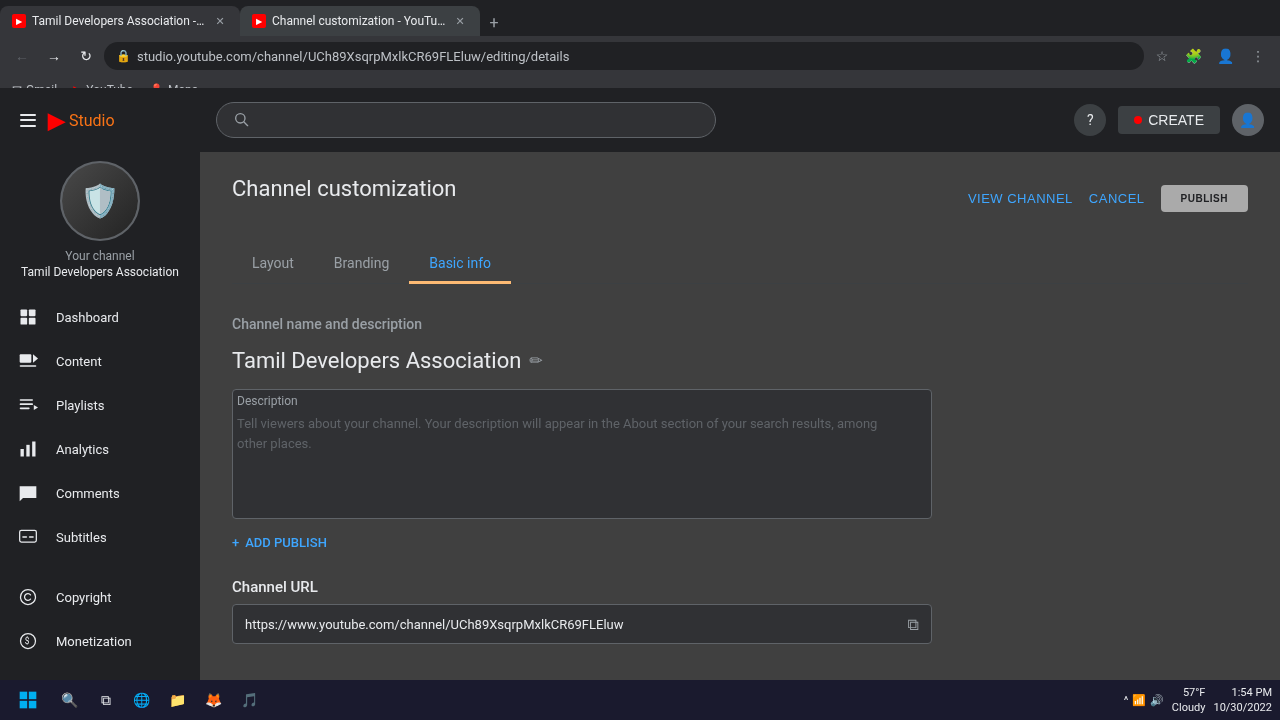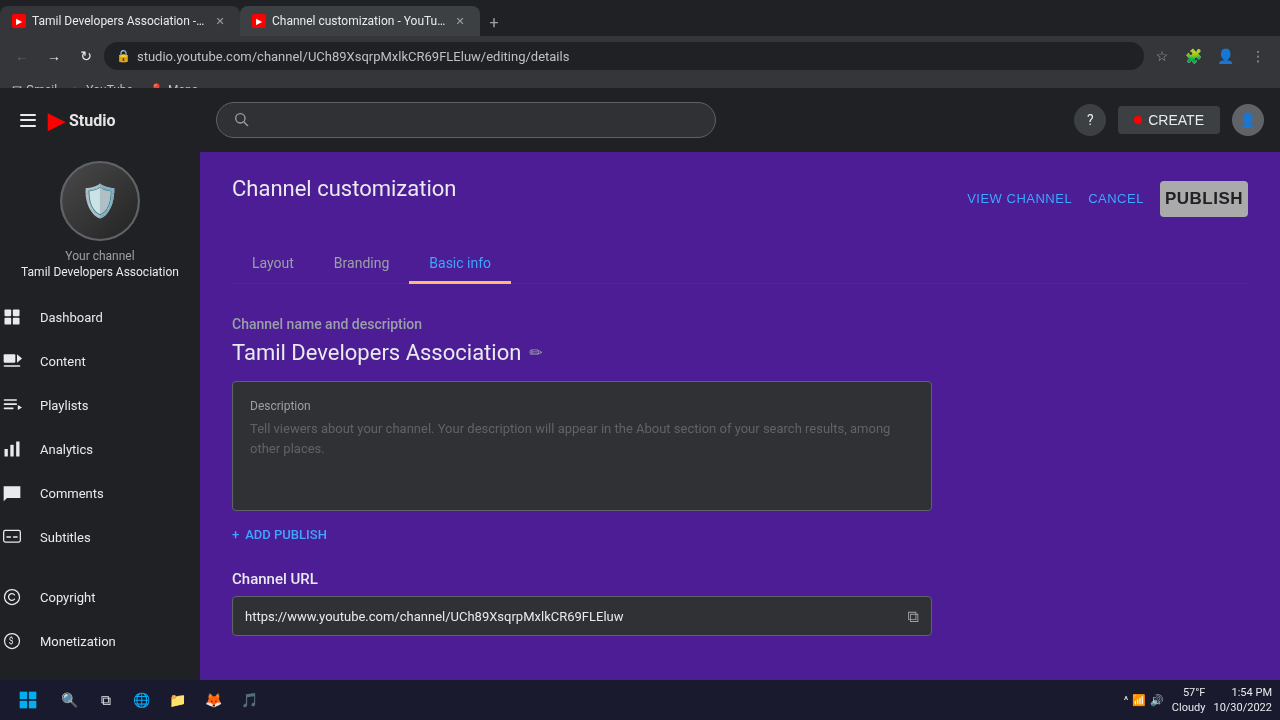--- a/index.html
+++ b/index.html
@@ -24,58 +24,58 @@
     .bookmarks-bar { display: flex; align-items: center; height: 28px; padding: 0 12px; gap: 16px; background: #35363a; border-bottom: 1px solid #5f6368; font-size: 12px; }
     .bookmark-item { display: flex; align-items: center; gap: 4px; color: #bdc1c6; cursor: pointer; }
 
     
     .sidebar { width: 200px; background: #202124; display: flex; flex-direction: column; padding-top: 8px; overflow-y: auto; flex-shrink: 0; }
     .sidebar-logo { display: flex; align-items: center; gap: 8px; padding: 12px 16px; cursor: pointer; }
     .hamburger { width: 24px; height: 24px; display: flex; flex-direction: column; justify-content: space-around; padding: 4px; cursor: pointer; }
     .hamburger span { display: block; height: 2px; background: #e8eaed; border-radius: 1px; }
     .yt-studio-logo { display: flex; align-items: center; gap: 4px; }
     .yt-icon { color: #ff0000; font-size: 22px; font-weight: bold; }
-    .studio-text { font-size: 16px; font-weight: 700; color: #e5e5e5; }
+    .studio-text { font-size: 16px; font-weight: 400; color: #f97316; }
     .channel-profile { display: flex; flex-direction: column; align-items: center; padding: 16px 8px; }
     .avatar-circle { width: 80px; height: 80px; border-radius: 50%; background: #5f6368; display: flex; align-items: center; justify-content: center; overflow: hidden; border: 2px solid #5f6368; }
     .avatar-img { width: 80px; height: 80px; border-radius: 50%; background: linear-gradient(135deg, #4a4a4a, #222); display: flex; align-items: center; justify-content: center; font-size: 32px; }
     .your-channel-label { font-size: 12px; color: #9aa0a6; margin-top: 8px; }
     .channel-name { font-size: 12px; color: #e8eaed; text-align: center; margin-top: 2px; }
-    .sidebar-item { display: flex; align-items: center; gap: 16px; padding: 10px 0; cursor: pointer; border-radius: 0; transition: background 0.1s; }
+    .sidebar-item { display: flex; align-items: center; gap: 16px; padding: 10px 16px; cursor: pointer; border-radius: 0; transition: background 0.1s; }
     .sidebar-icon { width: 24px; height: 24px; display: flex; align-items: center; justify-content: center; color: #e8eaed; flex-shrink: 0; }
     .sidebar-label { font-size: 13px; color: #e8eaed; }
     .sidebar-divider { height: 1px; background: #3c4043; margin: 8px 0; }
 
     
     .topbar { display: flex; align-items: center; justify-content: space-between; padding: 0 16px; height: 64px; background: #202124; border-bottom: none; }
     .topbar-left { display: flex; align-items: center; gap: 16px; }
     .topbar-right { display: flex; align-items: center; gap: 12px; }
     .search-bar { width: 500px; height: 36px; background: #303134; border: 1px solid #5f6368; border-radius: 20px; display: flex; align-items: center; padding: 0 16px; gap: 8px; }
     .search-input { background: transparent; border: none; outline: none; color: #e8eaed; font-size: 14px; flex: 1; }
     .search-icon-wrap { color: #9aa0a6; }
     .create-btn { background: #3c4043; color: #e8eaed; border: none; border-radius: 4px; padding: 6px 16px; font-size: 14px; font-weight: 500; cursor: pointer; display: flex; align-items: center; gap: 6px; }
     .create-dot { width: 8px; height: 8px; background: #ff0000; border-radius: 50%; }
     .help-icon { width: 32px; height: 32px; border-radius: 50%; background: #3c4043; display: flex; align-items: center; justify-content: center; color: #e8eaed; cursor: pointer; font-size: 14px; }
     .user-avatar { width: 32px; height: 32px; border-radius: 50%; background: #5f6368; display: flex; align-items: center; justify-content: center; cursor: pointer; font-size: 14px; color: #e8eaed; }
 
     
-    .main-content { flex: 1; overflow-y: auto; padding: 24px 32px; background: #4c1d95; }
+    .main-content { flex: 1; overflow-y: auto; padding: 24px 32px; background: #404040; }
     .page-title { font-size: 22px; font-weight: 400; color: #e8eaed; margin-bottom: 20px; }
     .tab-nav { display: flex; gap: 0; border-bottom: 1px solid #3c4043; margin-bottom: 32px; }
     .tab-nav-item { padding: 10px 20px; font-size: 14px; color: #9aa0a6; cursor: pointer; border-bottom: 3px solid transparent; margin-bottom: -1px; }
     .tab-nav-item.active { color: #3ea6ff; border-bottom: 3px solid #fdba74; }
     .view-channel-btn { color: #3ea6ff; font-size: 13px; font-weight: 500; cursor: pointer; text-transform: uppercase; letter-spacing: 0.5px; background: none; border: none; text-align: right; }
     .cancel-btn { color: #3ea6ff; font-size: 13px; font-weight: 500; cursor: pointer; text-transform: uppercase; letter-spacing: 0.5px; background: none; border: none; }
-    .publish-btn { background: #aaaaaa; color: #202124; border: none; border-radius: 4px; padding: 8px 5px; font-size: 17px; font-weight: 600; cursor: pointer; text-transform: uppercase; letter-spacing: 0.5px; }
-
-    .section-heading { font-size: 14px; font-weight: 500; color: #9aa0a6; margin-bottom: 8px; }
+    .publish-btn { background: #aaaaaa; color: #202124; border: none; border-radius: 4px; padding: 8px 20px; font-size: 10px; font-weight: 600; cursor: pointer; text-transform: uppercase; letter-spacing: 0.5px; }
+
+    .section-heading { font-size: 14px; font-weight: 500; color: #9aa0a6; margin-bottom: 16px; }
     .channel-name-display { display: flex; align-items: center; gap: 8px; margin-bottom: 16px; }
     .channel-name-text { font-size: 22px; color: #e8eaed; font-weight: 400; }
     .edit-icon { color: #9aa0a6; cursor: pointer; font-size: 16px; }
-    .description-box { width: 700px; height: 130px; background: #303134; border: 1px solid #5f6368; border-radius: 4px; padding: 17px; position: relative; }
+    .description-box { width: 700px; height: 130px; background: #303134; border: 1px solid #5f6368; border-radius: 4px; padding: 4px; position: relative; }
     .desc-label { font-size: 12px; color: #9aa0a6; margin-bottom: 6px; }
     .desc-placeholder { font-size: 13px; color: #5f6368; line-height: 1.5; }
     .add-language-btn { display: flex; align-items: center; gap: 6px; color: #3ea6ff; font-size: 13px; font-weight: 500; cursor: pointer; margin-top: 16px; }
     .url-section { margin-top: 28px; }
     .url-title { font-size: 15px; font-weight: 500; color: #e8eaed; margin-bottom: 8px; }
     .url-desc { font-size: 13px; color: #9aa0a6; margin-bottom: 12px; line-height: 1.5; max-width: 680px; }
     .url-desc a { color: #3ea6ff; text-decoration: none; }
     .url-field { width: 700px; height: 40px; background: #303134; border: 1px solid #5f6368; border-radius: 4px; display: flex; align-items: center; padding: 0 12px; gap: 8px; }
     .url-text { flex: 1; font-size: 13px; color: #e8eaed; }
     .copy-icon { color: #9aa0a6; cursor: pointer; font-size: 16px; }

